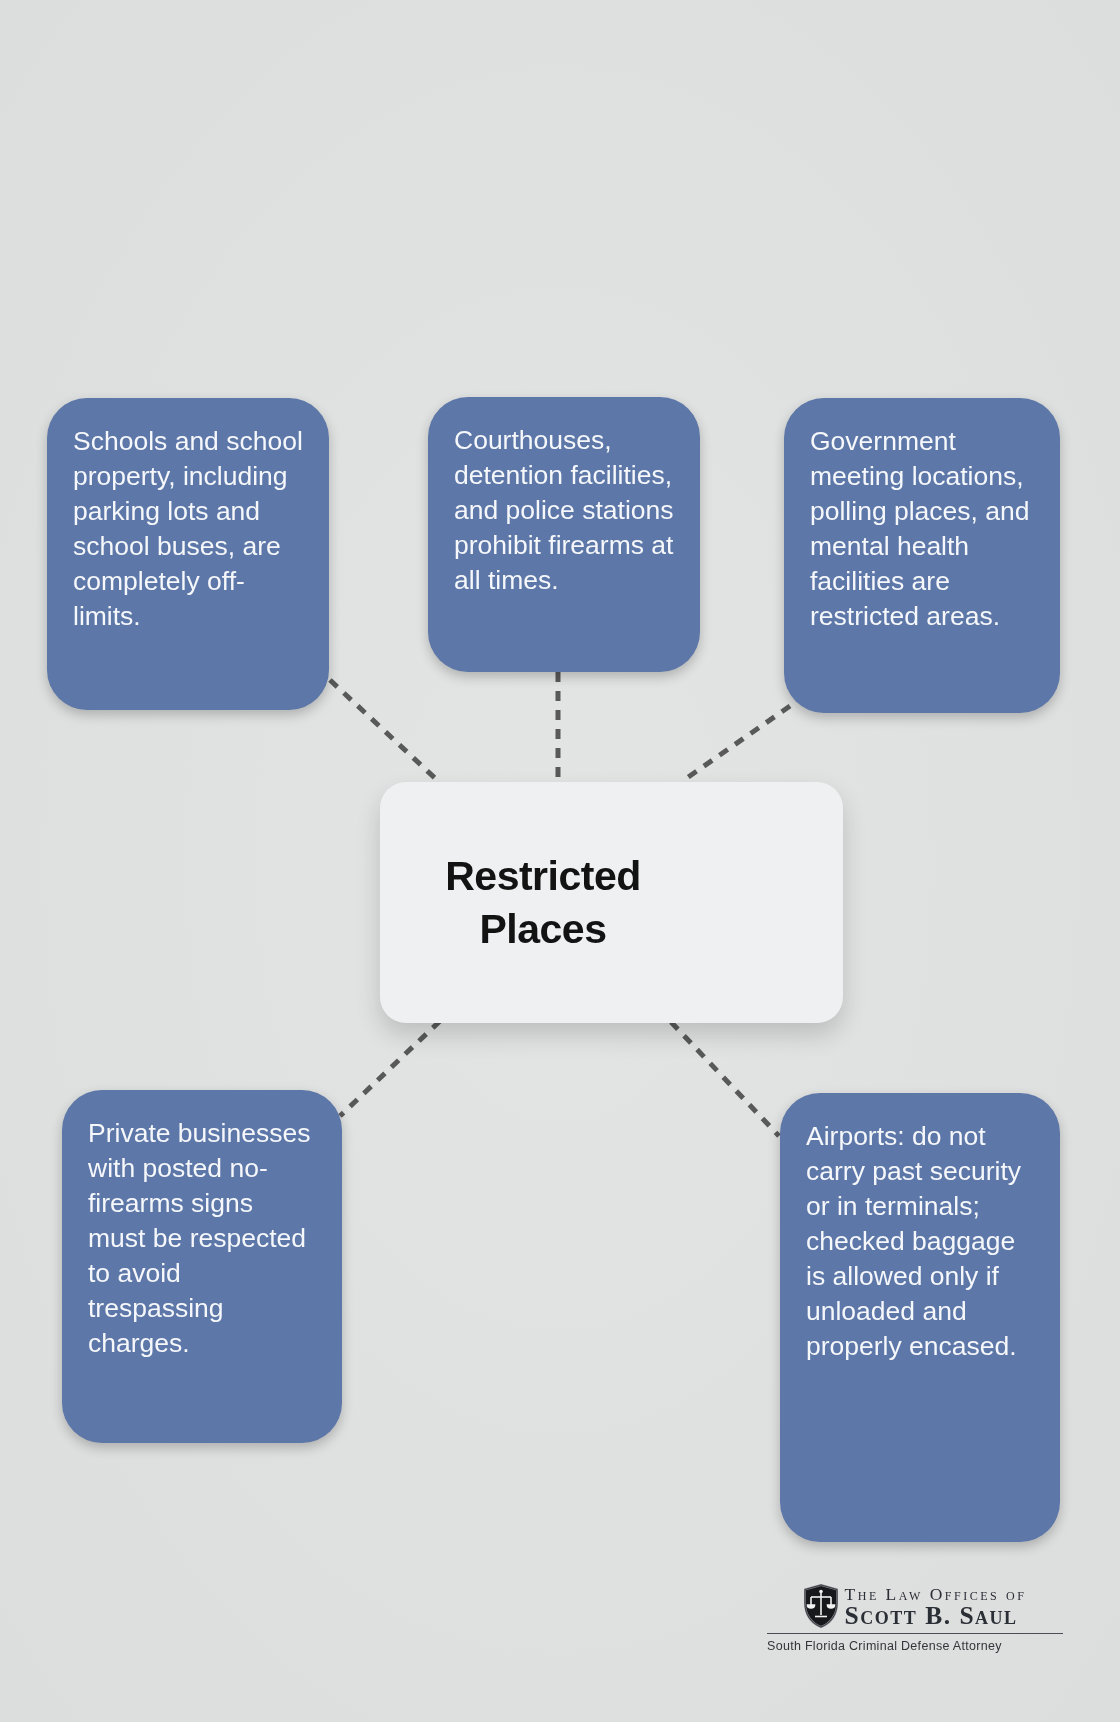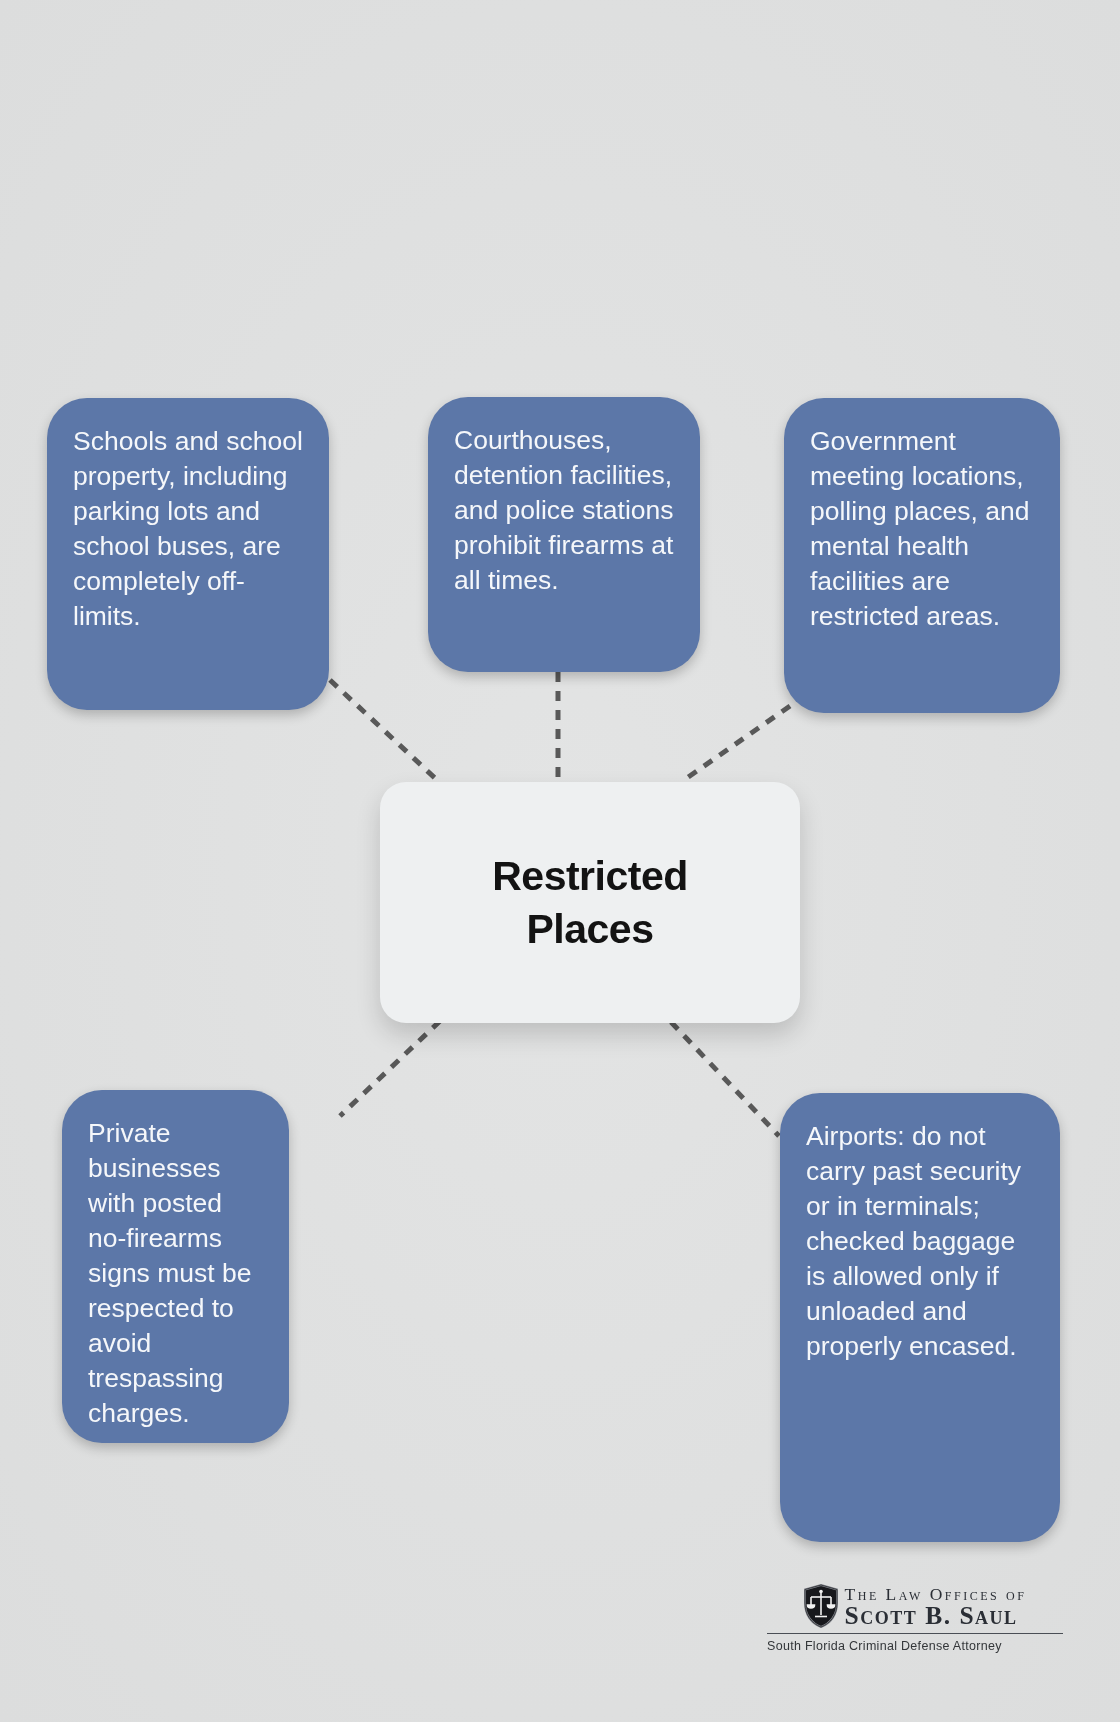--- a/index.html
+++ b/index.html
@@ -52,36 +52,37 @@
   }
   .node p {
     margin: 0;
     font-size: 26.5px;
     line-height: 35px;
     font-weight: 400;
   }
   .n1 { left: 47px;  top: 398px;  width: 282px; height: 312px; }
   .n2 { left: 404px; top: 397px;  width: 272px; height: 275px; margin-left: 24px; }
   .n3 { left: 784px; top: 398px;  width: 276px; height: 315px; }
-  .n4 { left: 62px;  top: 1090px; width: 227px; height: 353px; }
+  .n4 { left: 62px;  top: 1090px; width: 280px; height: 353px; }
   .n5 { left: 780px; top: 1093px; width: 280px; height: 449px; }
 
   
   .center-node {
     position: absolute;
     z-index: 2;
     left: 380px; top: 782px;
     width: 420px; height: 241px;
     background: #eef0f1;
     border-radius: 26px;
     box-shadow: 0 12px 24px rgba(0,0,0,0.16);
     display: flex;
     align-items: center;
-    justify-content: center;
+    justify-content: flex-start;
     text-align: center;
+    padding-left: 43px;
   }
   .center-node span {
     display: block;
     max-width: 240px;
     color: #131313;
     font-weight: bold;
     font-size: 41px;
     line-height: 53px;
     letter-spacing: -0.5px;
   }

